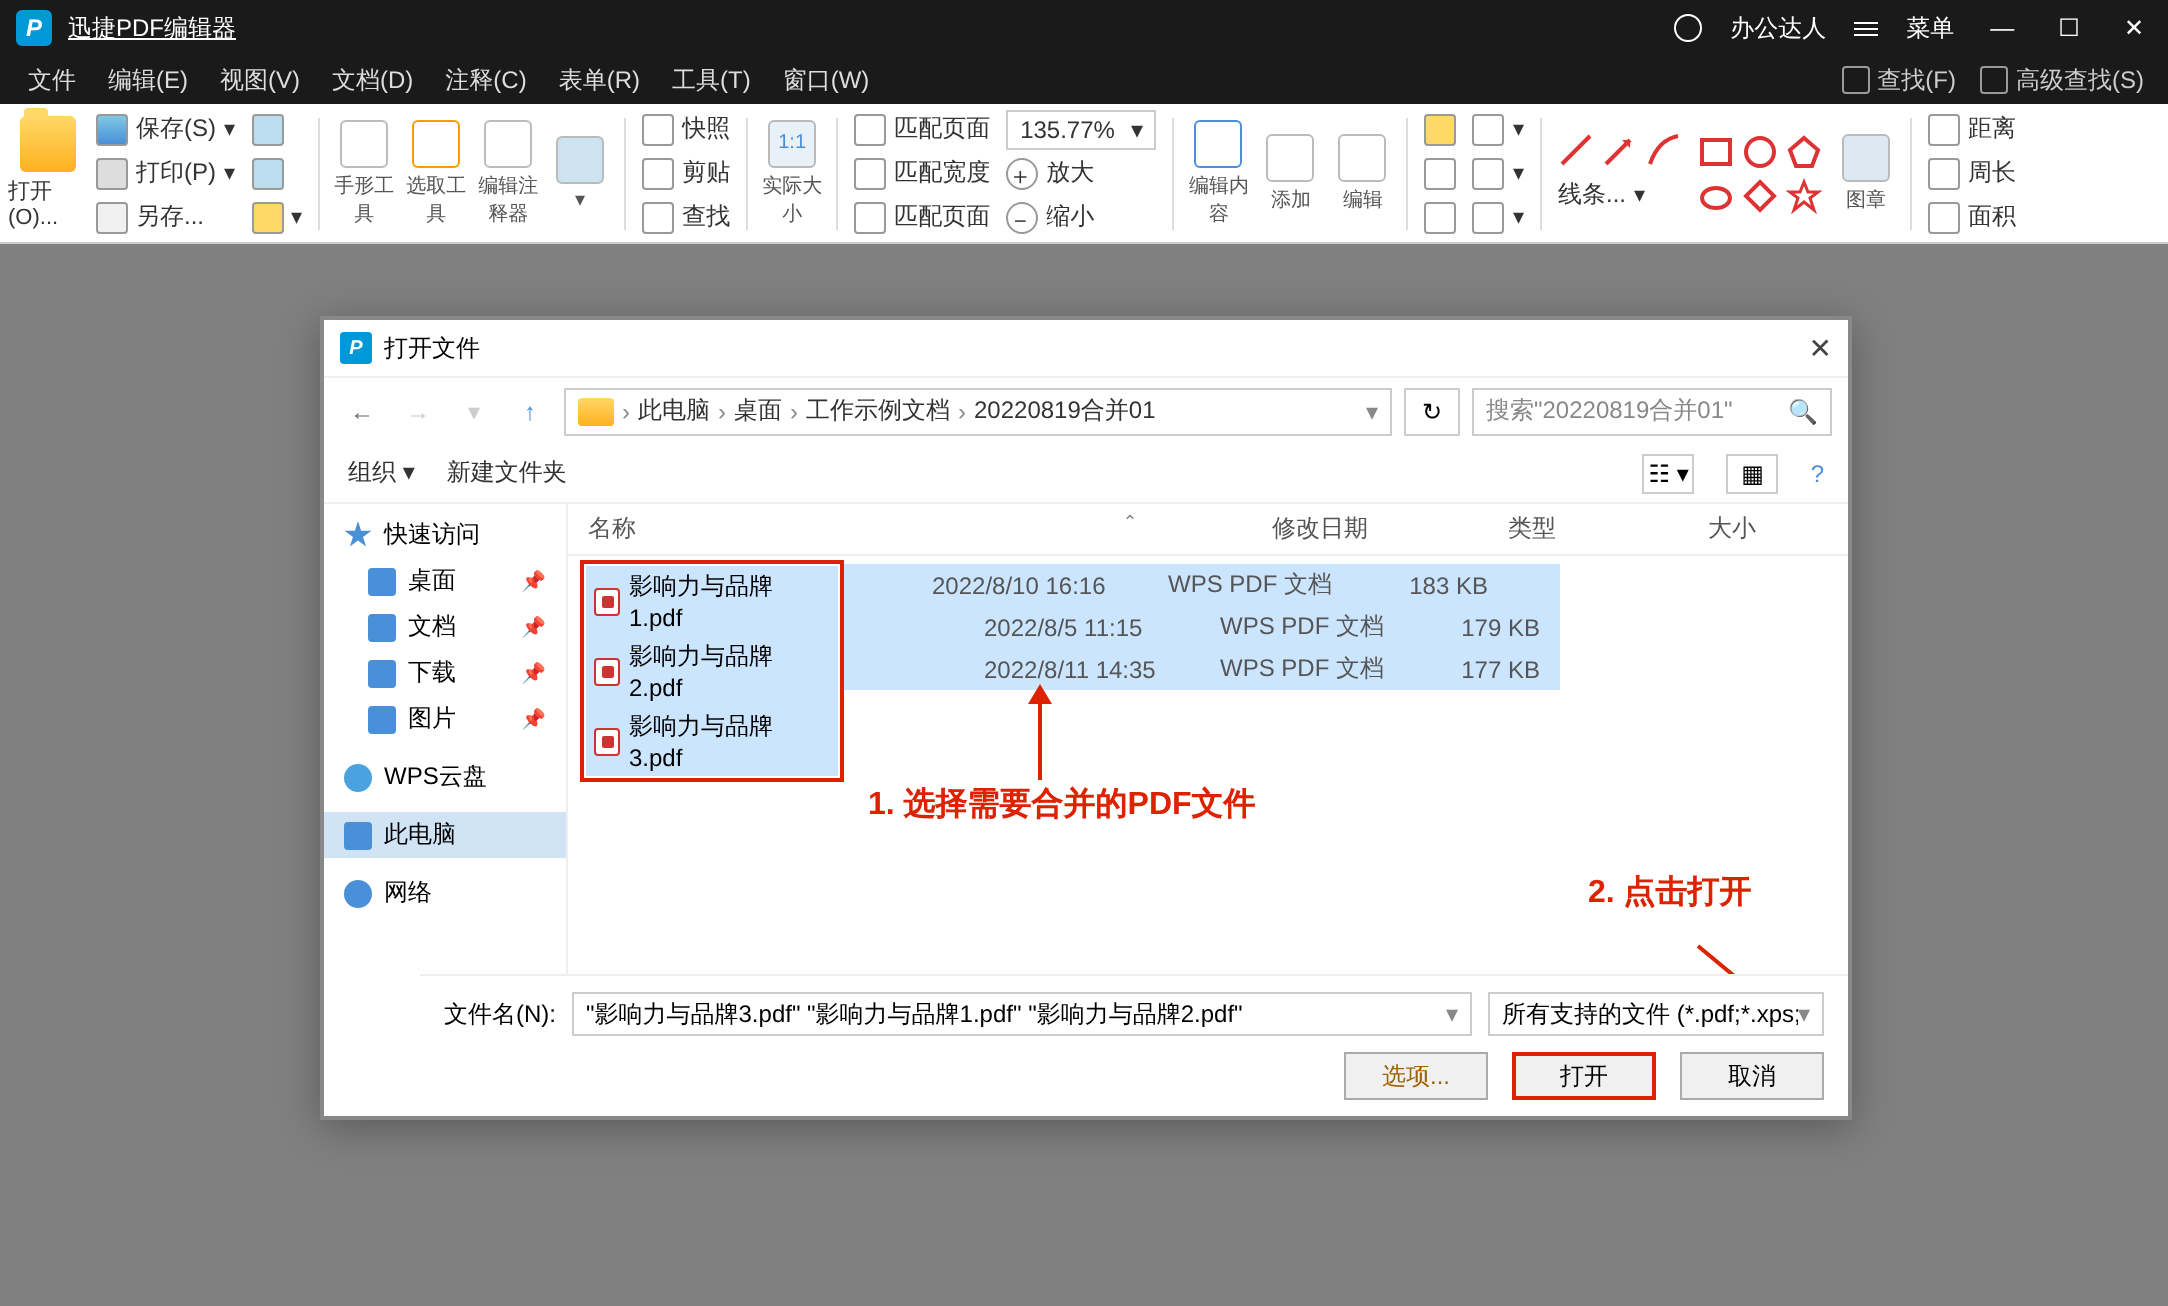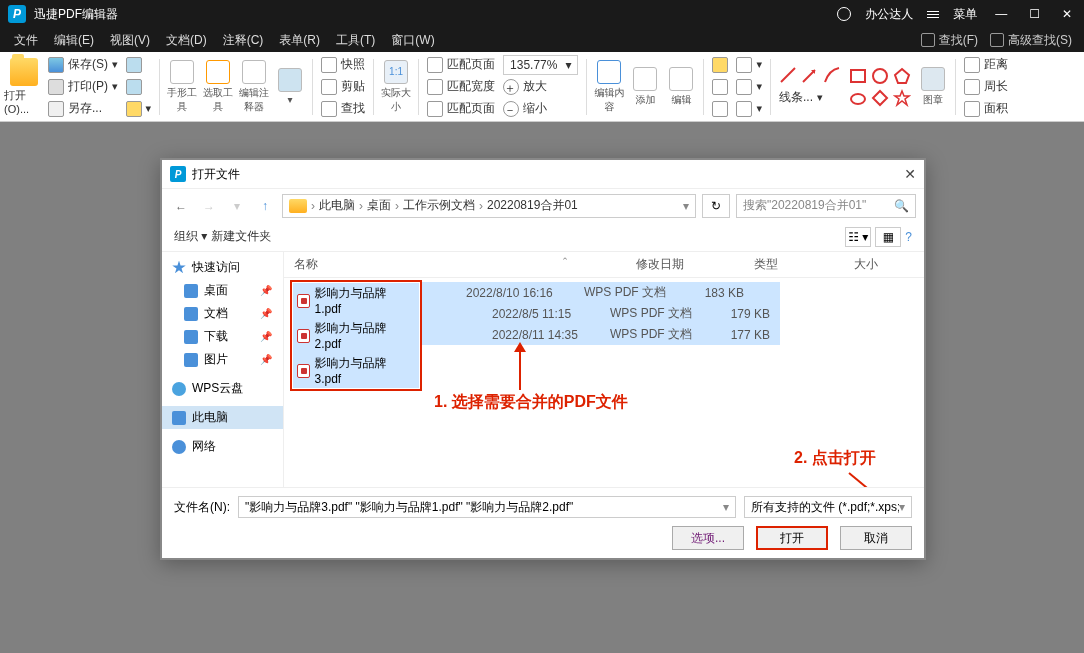--- a/index.html
+++ b/index.html
@@ -1,21 +1,21 @@
 <!DOCTYPE html>
 <html><head>
 <meta charset="utf-8">
 <style>
 * { margin: 0; padding: 0; box-sizing: border-box; font-family: "Microsoft YaHei", sans-serif; font-size: 12px; }
 body { width: 1084px; height: 653px; background: #808080; overflow: hidden; }
 
 
 .titlebar { height: 28px; background: #1a1a1a; display: flex; align-items: center; padding: 0 8px; color: #fff; }
 .titlebar .logo { width: 18px; height: 18px; background: #0099d8; border-radius: 3px; margin-right: 8px; display: flex; align-items: center; justify-content: center; color: #fff; font-weight: bold; font-style: italic; }
-.titlebar .title { flex: 1; }
+.titlebar .title { flex: 1; text-decoration: underline; }
 .titlebar .right { display: flex; align-items: center; gap: 14px; }
 .titlebar .user-icon { width: 14px; height: 14px; border: 1px solid #fff; border-radius: 50%; position: relative; }
 .titlebar .menu-lines { display: flex; flex-direction: column; gap: 2px; }
 .titlebar .menu-lines span { width: 12px; height: 1px; background: #fff; }
 .titlebar .win-btn { color: #fff; cursor: pointer; padding: 0 4px; }
 
 
 .menubar { height: 24px; background: #1a1a1a; display: flex; align-items: center; padding: 0 6px; color: #ddd; }
 .menubar .item { padding: 0 8px; cursor: pointer; }
 .menubar .flex { flex: 1; }
@@ -50,21 +50,21 @@
 .dlg-title .dlg-close { margin-left: auto; cursor: pointer; font-size: 14px; color: #444; }
 .dlg-nav { height: 34px; border-top: 1px solid #eee; display: flex; align-items: center; padding: 0 8px; gap: 6px; }
 .dlg-nav .arrow { width: 22px; height: 22px; display: flex; align-items: center; justify-content: center; color: #666; cursor: pointer; }
 .dlg-nav .up { color: #4a90d9; }
 .dlg-nav .breadcrumb { flex: 1; border: 1px solid #ccc; height: 24px; display: flex; align-items: center; padding: 0 6px; gap: 4px; }
 .dlg-nav .bc-folder { width: 18px; height: 14px; background: linear-gradient(#ffd966,#ffb020); border-radius: 2px; }
 .dlg-nav .bc-item { color: #333; cursor: pointer; }
 .dlg-nav .bc-sep { color: #888; }
 .dlg-nav .refresh { width: 28px; height: 24px; border: 1px solid #ccc; display: flex; align-items: center; justify-content: center; cursor: pointer; }
 .dlg-nav .search { width: 180px; height: 24px; border: 1px solid #ccc; display: flex; align-items: center; padding: 0 6px; color: #888; gap: 4px; }
-.dlg-toolbar { height: 30px; display: flex; align-items: center; padding: 0 12px; gap: 4px; border-bottom: 1px solid #eee; }
+.dlg-toolbar { height: 30px; display: flex; align-items: center; padding: 0 12px; gap: 16px; border-bottom: 1px solid #eee; }
 .dlg-toolbar .item { color: #333; cursor: pointer; }
 .dlg-toolbar .flex { flex: 1; }
 .dlg-toolbar .view-btn { width: 26px; height: 20px; border: 1px solid #ccc; cursor: pointer; display:flex; align-items:center; justify-content:center; }
 .dlg-toolbar .help { color: #4a90d9; cursor: pointer; }
 .dlg-body { flex: 1; display: flex; overflow: hidden; }
 .dlg-sidebar { width: 122px; border-right: 1px solid #eee; padding: 4px 0; }
 .sb-item { display: flex; align-items: center; padding: 3px 10px; gap: 6px; cursor: pointer; }
 .sb-item.active { background: #d0e4f5; }
 .sb-item .pin { margin-left: auto; color: #888; font-size: 10px; }
 .sb-icon { width: 14px; height: 14px; border-radius: 2px; flex-shrink: 0; }
@@ -88,28 +88,28 @@
 .fl-row .c2 { flex: 0 0 118px; color: #555; }
 .fl-row .c3 { flex: 0 0 100px; color: #555; }
 .fl-row .c4 { flex: 0 0 60px; color: #555; text-align: right; }
 .pdf-icon { width: 14px; height: 14px; background: #fff; border: 1px solid #c33; border-radius: 2px; position: relative; }
 .pdf-icon:after { content: ''; position: absolute; top: 3px; left: 3px; width: 6px; height: 6px; background: #c33; border-radius: 1px; }
 .filebox-wrap { border: 2px solid #d20; padding: 1px; margin: 2px 0; width: fit-content; }
 
 .annotation { position: absolute; color: #d20; font-size: 16px; font-weight: bold; }
 .arrow-svg { position: absolute; }
 
-.dlg-footer { border-top: 1px solid #eee; padding: 8px 12px; display: flex; flex-direction: column; gap: 8px; }
+.dlg-footer { border-top: 1px solid #eee; padding: 8px 12px; display: flex; flex-direction: column; gap: 8px; margin-left: 48px; }
 .filename-row { display: flex; align-items: center; gap: 8px; }
 .filename-row .lbl { white-space: nowrap; }
 .filename-row .input { flex: 1; border: 1px solid #ccc; height: 22px; padding: 0 6px; display: flex; align-items: center; justify-content: space-between; }
 .filename-row .filter { width: 168px; border: 1px solid #ccc; height: 22px; padding: 0 6px; display: flex; align-items: center; justify-content: space-between; }
 .btn-row { display: flex; justify-content: flex-end; gap: 12px; }
 .btn { width: 72px; height: 24px; border: 1px solid #aaa; background: #f0f0f0; display: flex; align-items: center; justify-content: center; cursor: pointer; }
-.btn.disabled { color: #701a75; }
+.btn.disabled { color: #a16207; }
 .btn.primary { border: 2px solid #d20; }
 </style>
 </head>
 <body>
 
 <div class="titlebar">
   <div class="logo">P</div>
   <div class="title">迅捷PDF编辑器</div>
   <div class="right">
     <span class="user-icon"></span>
@@ -455,21 +455,21 @@
             </div>
         </div>
       </div>
 
       <svg class="arrow-svg" style="left:226px;top:90px" width="20" height="50">
         <line x1="10" y1="48" x2="10" y2="6" stroke="#d20" stroke-width="2"></line>
         <polygon points="10,0 4,10 16,10" fill="#d20"></polygon>
       </svg>
       <div class="annotation" style="left:150px;top:140px">1. 选择需要合并的PDF文件</div>
 
-      <div class="annotation" style="left:510px;top:196px">2. 点击打开</div>
+      <div class="annotation" style="left:510px;top:184px">2. 点击打开</div>
       <svg class="arrow-svg" style="left:560px;top:216px" width="50" height="40">
         <line x1="5" y1="5" x2="40" y2="34" stroke="#d20" stroke-width="2"></line>
         <polygon points="44,38 30,34 38,26" fill="#d20"></polygon>
       </svg>
     </div>
   </div>
   <div class="dlg-footer">
     <div class="filename-row">
       <span class="lbl">文件名(N):</span>
       <div class="input">

